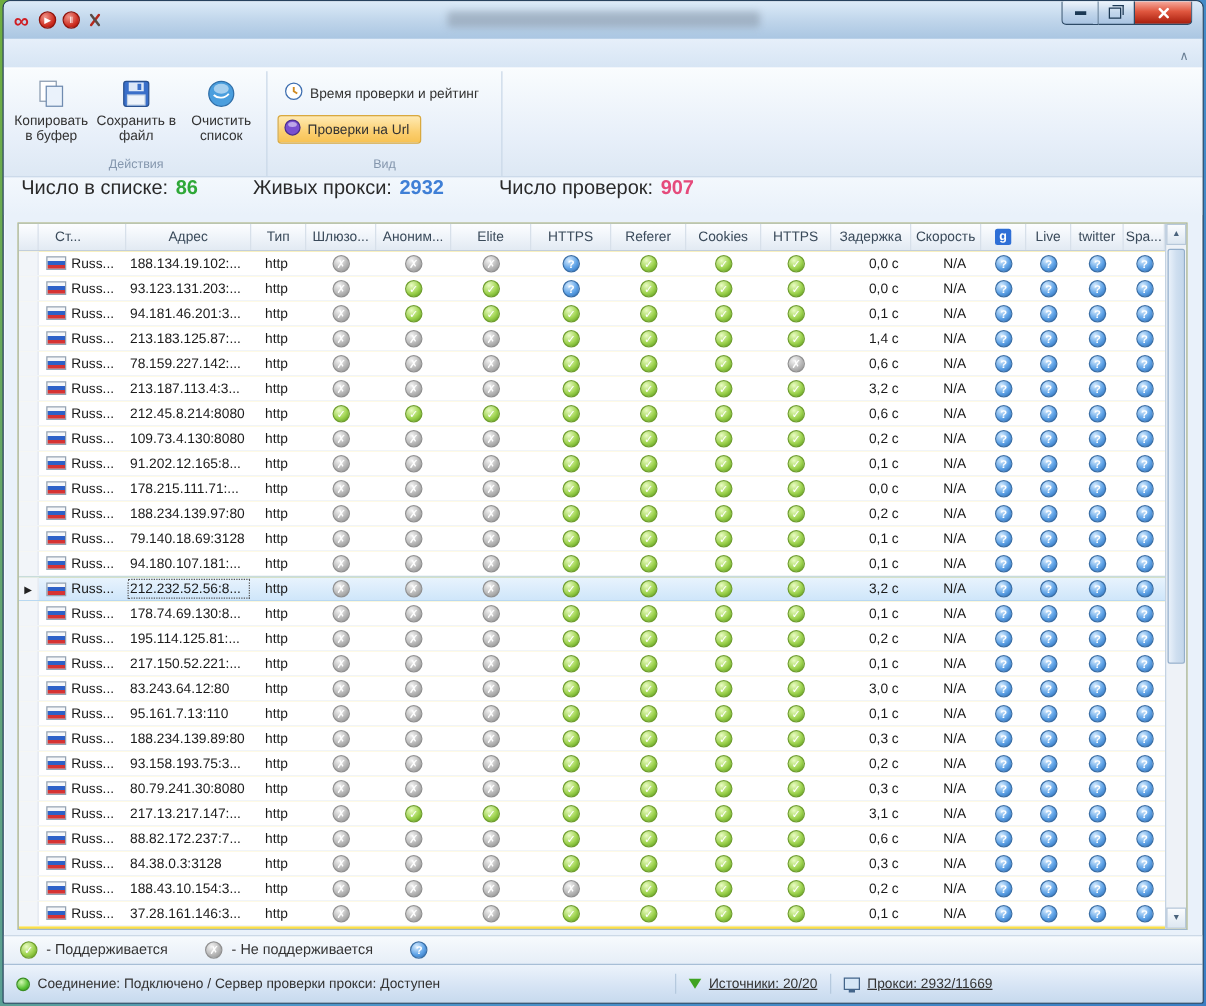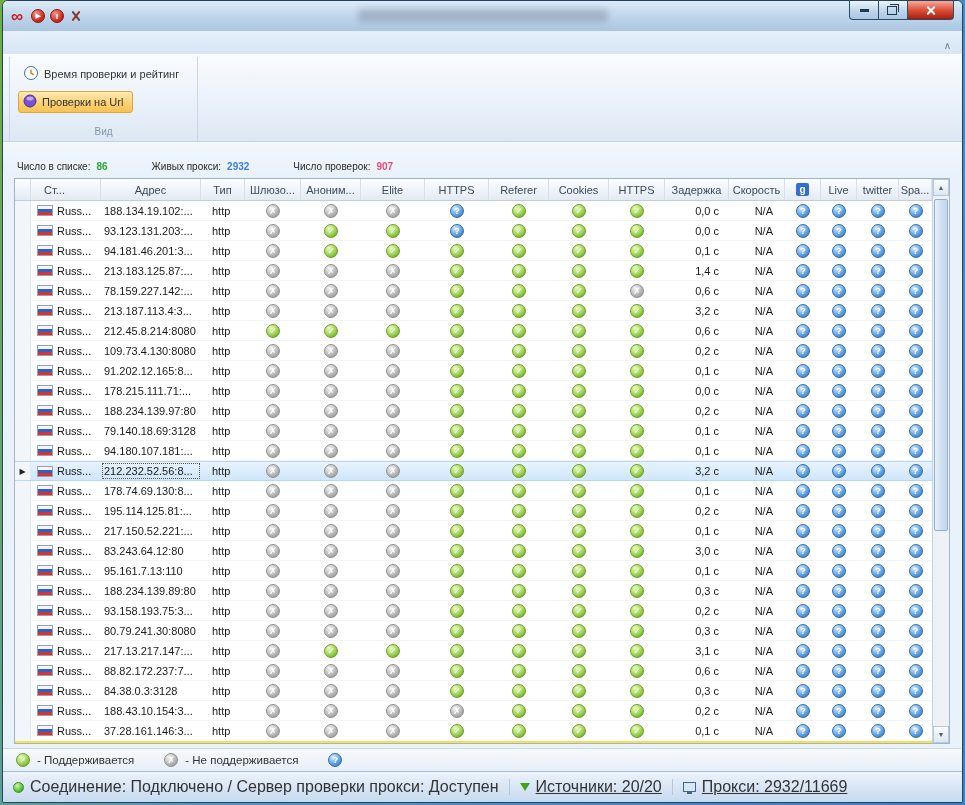--- a/index.html
+++ b/index.html
@@ -59,22 +59,22 @@
   .rbtns{flex:1;display:flex;align-items:flex-start;padding-top:2px;}
   .rbtns.viewcol{flex-direction:column;gap:5px;padding:5px 6px 0 6px;align-items:flex-start;}
   .gcaption{height:15px;text-align:center;font-size:10px;color:#8496ad;}
   .bigbtn{width:66px;display:flex;flex-direction:column;align-items:center;padding:2px 1px;
     border-radius:3px;color:#333;font-size:11px;line-height:12px;text-align:center;}
   .bigbtn .ricon{height:28px;display:flex;align-items:center;justify-content:center;margin-bottom:2px;}
   .smallbtn{display:flex;align-items:center;gap:5px;font-size:11px;color:#333;
     padding:2px 9px 2px 4px;border:1px solid transparent;border-radius:3px;white-space:nowrap;}
   .smallbtn.checked{background:linear-gradient(#ffeab2,#fbcf70 60%,#f7c254);border-color:#d9a93f;}
   
-  .statsbar{height:30px;flex:0 0 auto;display:flex;align-items:flex-end;padding:0 14px;
-    background:linear-gradient(#f3f8fd,#e9f1fa);font-size:10px;color:#2a2a2a;}
+  .statsbar{height:30px;flex:0 0 auto;display:flex;align-items:flex-start;padding:0 14px;
+    background:linear-gradient(#f3f8fd,#e9f1fa);font-size:16px;color:#2a2a2a;}
   .stat{margin-right:44px;white-space:nowrap;}
   .slabel{margin-right:6px;}
   .svalue{font-weight:bold;}
   
   .gridarea{flex:1 1 auto;padding:6px 11px 0 11px;overflow:hidden;}
   .grid{position:relative;width:936px;height:566px;border:1px solid #9eb6cc;background:#fde047;box-sizing:border-box;overflow:hidden;}
   .thead{display:flex;height:22px;background:linear-gradient(#fdfeff,#eef3f9 55%,#e2eaf3);
     border-bottom:1px solid #c2cedb;box-sizing:border-box;}
   .hc{display:flex;align-items:center;justify-content:center;font-size:11px;color:#3a4a5a;
     border-right:1px solid #d7e0ea;box-sizing:border-box;overflow:hidden;white-space:nowrap;}
@@ -112,21 +112,21 @@
     font-size:7px;color:#4a637c;background:linear-gradient(#fafcfe,#dde7f1);border:1px solid #b7c8da;box-sizing:border-box;}
   .sarrow.up{top:0;}
   .sarrow.down{bottom:0;}
   .sthumb{position:absolute;left:1px;right:1px;top:20px;height:330px;border:1px solid #93aecb;border-radius:2px;
     background:linear-gradient(to right,#e9f1fa,#cfdff0 50%,#c2d6ea);}
   
   .legend{height:22px;flex:0 0 auto;display:flex;align-items:center;gap:7px;padding:0 13px;font-size:11.5px;color:#333;
     background:linear-gradient(#f7fafd,#e6eef7);border-top:1px solid #ccd9e7;}
   .legend .gap{width:16px;}
   
-  .statusbar{height:30px;flex:0 0 auto;display:flex;align-items:center;padding:0 10px;font-size:16px;color:#333;
+  .statusbar{height:30px;flex:0 0 auto;display:flex;align-items:center;padding:0 10px;font-size:11px;color:#333;
     background:linear-gradient(#ecf3fb,#d5e3f4 60%,#c7daee);border-top:1px solid #a7bed6;}
   .sitem{display:flex;align-items:center;gap:6px;white-space:nowrap;}
   .dot{width:11px;height:11px;border-radius:50%;flex:0 0 auto;
     background:radial-gradient(circle at 35% 30%,#d2f7b2,#58c234 60%,#2e8f1a);border:1px solid #3a8f22;box-sizing:border-box;}
   .vsep{width:1px;height:16px;background:#b5c9de;margin:0 10px;}
   .cluster{margin-left:auto;display:flex;align-items:center;text-decoration:underline;}
   .spacer-right{width:158px;}
   .dn-arrow{width:0;height:0;border-left:5px solid transparent;border-right:5px solid transparent;border-top:8px solid #3fa321;}
   .monitor{width:13px;height:10px;border:1px solid #44658a;background:#d6e7f7;position:relative;box-sizing:border-box;}
   .monitor::after{content:'';position:absolute;left:3px;bottom:-3px;width:5px;height:2px;background:#44658a;}
@@ -157,21 +157,52 @@
     </div>
   </div>
 
   <div class="tabrow">
     <span class="collapse">∧</span>
   </div>
 
   <div class="ribbon">
     <div class="rgroup">
       <div class="rbtns">
+        <div class="bigbtn">
+          <span class="ricon">
+            <svg width="26" height="26">
+                <rect x="4" y="3" width="13" height="16" fill="#ffffff" stroke="#8a9bb0"></rect>
+                <rect x="9" y="7" width="13" height="16" fill="#eaf2fb" stroke="#6f8bb0"></rect>
+              </svg>
+          </span>
+          <span>Копировать в буфер</span>
+        </div>
+        <div class="bigbtn">
+          <span class="ricon">
+            <svg width="26" height="26">
+                <rect x="3" y="3" width="20" height="20" rx="2" fill="#3a6fc9" stroke="#28508f"></rect>
+                <rect x="7" y="4" width="12" height="7" fill="#dce8f8"></rect>
+                <rect x="14" y="5" width="3" height="5" fill="#3a6fc9"></rect>
+                <rect x="6" y="14" width="14" height="8" fill="#eef4fb" stroke="#c3d2e4"></rect>
+              </svg>
+          </span>
+          <span>Сохранить в файл</span>
+        </div>
+        <div class="bigbtn">
+          <span class="ricon">
+            <svg width="26" height="26">
+                <circle cx="13" cy="13" r="10" fill="#4a9ede" stroke="#2f6ea8"></circle>
+                <ellipse cx="13" cy="9" rx="6" ry="4" fill="rgba(255,255,255,0.5)"></ellipse>
+                <path d="M7 14c3 3 9 3 12-1" stroke="#ffffff" stroke-width="1.5" fill="none"></path>
+              </svg>
+          </span>
+          <span>Очистить список</span>
+        </div>
       </div>
+      <div class="gcaption">Действия</div>
     </div>
 
     <div class="rgroup">
       <div class="rbtns viewcol">
         <div class="smallbtn">
           <span>
             <svg width="16" height="16">
                 <circle cx="8" cy="8" r="6.5" fill="#ffffff" stroke="#3f6fb0"></circle>
                 <path d="M8 4.5v3.5l2.8 1.8" stroke="#d08a1f" stroke-width="1.5" fill="none"></path>
               </svg>

